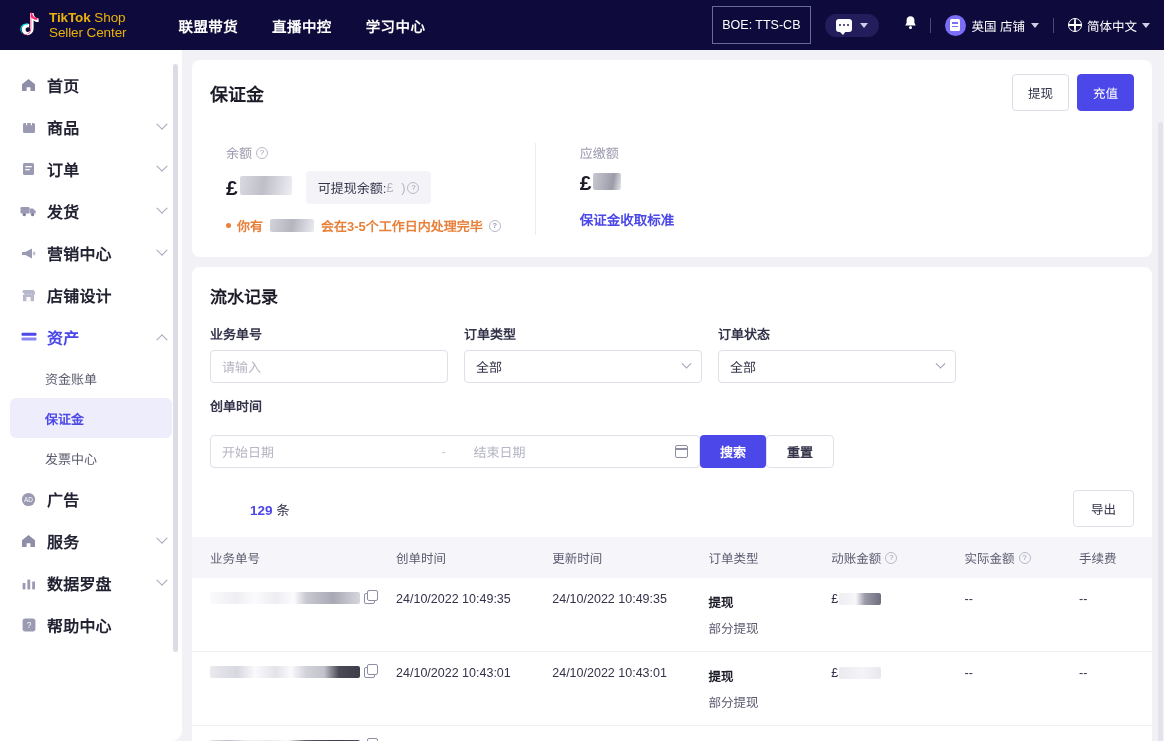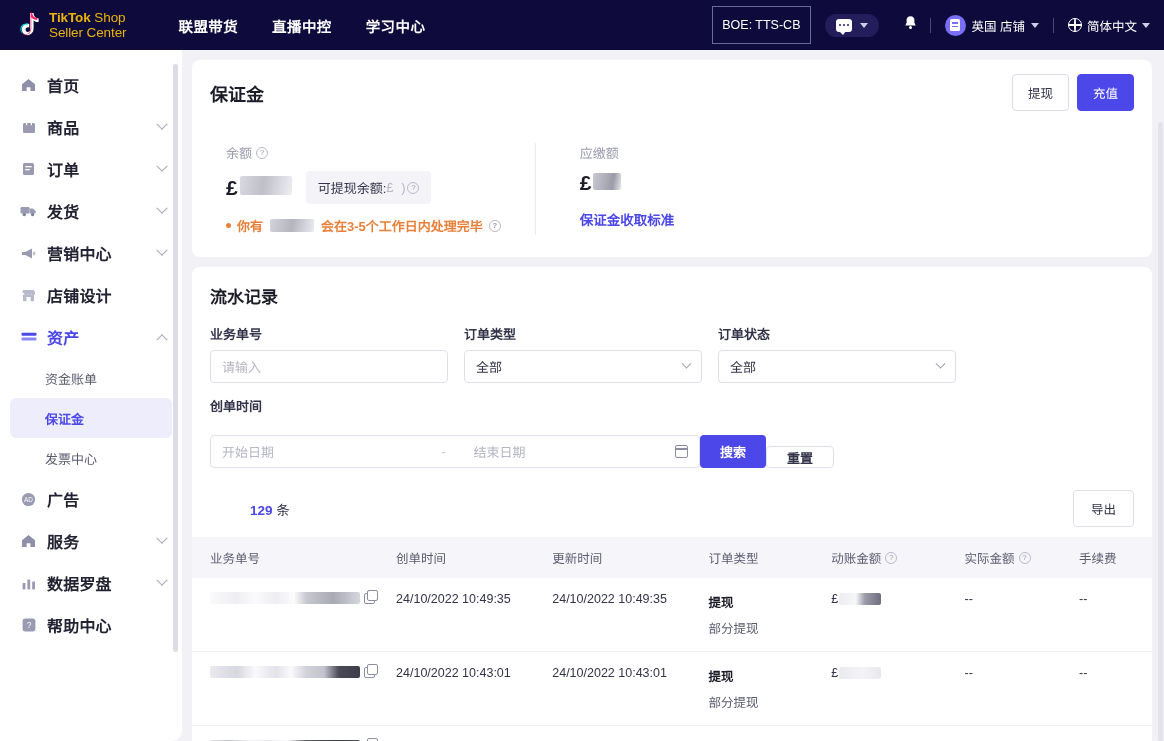--- a/index.html
+++ b/index.html
@@ -176,21 +176,21 @@
     display: flex; align-items: center; padding: 0 11px; font-size: 13px; position: relative;
   }
   .date-box .ph { color: #b6b6c4; }
   .date-box .dash { color: #c4c4d0; margin: 0 auto; }
   .date-box .start { width: 210px; }
   .cal {
     margin-left: auto; width: 13px; height: 13px; border: 1.3px solid #8e8ea2; border-radius: 2px; position: relative;
   }
   .cal::before { content:""; position: absolute; left:-1.3px; top:2.4px; width:13px; height:1.3px; background:#8e8ea2; }
   .btn-search { background: #4b47e8; color: #fff; border: none; height: 33px; padding: 0 20px; border-radius: 4px; font-size: 13px; font-weight: 700; cursor: pointer; font-family: "Liberation Sans", sans-serif; }
-  .btn-reset { background: #fff; color: #33334a; border: 1px solid #dfdfe8; height: 22px; padding: 0 20px; border-radius: 4px; font-size: 13px; font-weight: 700; cursor: pointer; font-family: "Liberation Sans", sans-serif; }
+  .btn-reset { background: #fff; color: #33334a; border: 1px solid #dfdfe8; height: 33px; padding: 0 20px; border-radius: 4px; font-size: 13px; font-weight: 700; cursor: pointer; font-family: "Liberation Sans", sans-serif; }
 
   .count-row { display: flex; align-items: center; padding: 22px 18px 10px 18px; }
   .count-text { font-size: 13.5px; color: #33334a; }
   .count-text b { color: #4b47e8; font-weight: 700; margin-left: 40px; }
   .btn-export { margin-left: auto; border: 1px solid #dfdfe8; background: #fff; border-radius: 4px; padding: 8px 17px; font-size: 12.5px; color: #33334a; cursor: pointer; font-family: "Liberation Sans", sans-serif; }
 
   table.tx { width: 100%; border-collapse: collapse; table-layout: fixed; }
   table.tx thead th {
     background: #f6f6fa; text-align: left; font-size: 12.5px; color: #5b5b70;
     font-weight: 400; padding: 11px 0 11px 0; white-space: nowrap;

